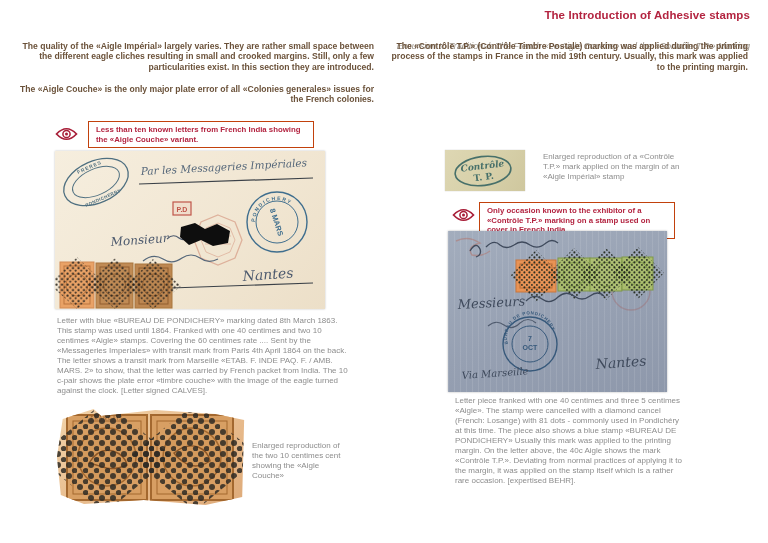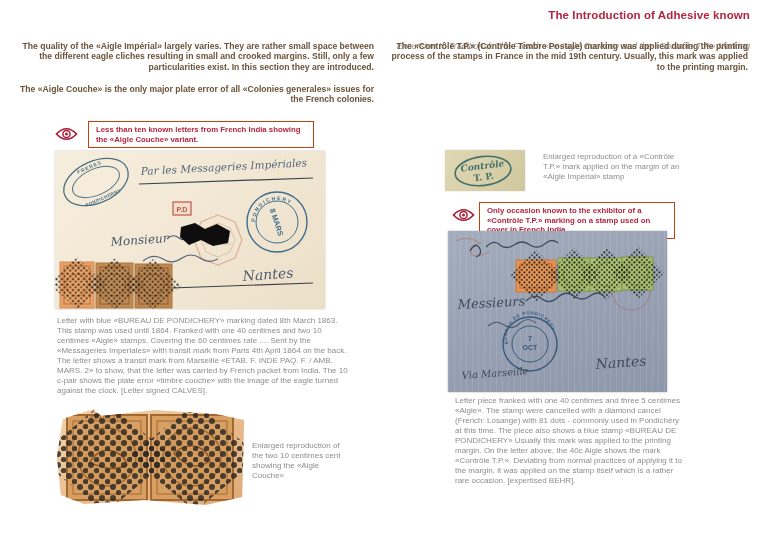--- a/index.html
+++ b/index.html
@@ -142,21 +142,21 @@
         <rect x="102" y="14" width="70" height="73" fill="none" stroke="#a3682f" stroke-width="1"></rect>
         <circle cx="137" cy="50" r="29" fill="#d49a5c" stroke="#a3682f" stroke-width="1.5"></circle>
         <path d="M119,46 q12,-10 24,-6 q10,4 12,14 q-12,8 -23,3 q-9,-5 -13,-11 Z" fill="none" stroke="#8c5626" stroke-width="1.4"></path>
       </g>
       <polygon points="50,-6 118,50 50,106 -18,50" fill="url(#dotsB)" opacity=".85"></polygon>
       <polygon points="140,-4 206,50 140,104 74,50" fill="url(#dotsB)" opacity=".85"></polygon>
     </svg>
   </div>
   <div class="abs caption" style="left:252px;top:441px;width:100px;">Enlarged reproduction of the two 10 centimes cent showing the «Aigle Couche»</div>
 
-  <div class="abs title" style="left:390px;top:9px;width:360px;text-align:right;">The Introduction of Adhesive known</div>
+  <div class="abs title" style="left:390px;top:9px;width:360px;text-align:right;">The Introduction of Adhesive stamps</div>
   <div class="abs subtitle" style="left:385px;top:41px;width:365px;text-align:right;">Excursion to Traditional: The French «Le Aigle Couche» and the «Contrôle T.P.» Marking</div>
   <div class="abs body-par" style="left:388px;top:41px;width:360px;">The «Contrôle T.P.» (Contrôle Timbre Postale) marking was applied during the printing process of the stamps in France in the mid 19th century. Usually, this mark was applied to the printing margin.</div>
 
   <div class="abs controle-img" style="left:445px;top:150px;width:80px;height:41px;">
     <svg width="80" height="41" viewBox="0 0 80 41">
       <g transform="rotate(-7 38 21)">
         <ellipse cx="38" cy="21" rx="28" ry="14.5" fill="none" stroke="#47706a" stroke-width="1.6"></ellipse>
         <text x="38" y="19" font-size="9" fill="#47706a" text-anchor="middle" style="font-family:'DejaVu Serif',serif;font-style:italic;font-weight:bold;">Contrôle</text>
         <text x="38" y="30" font-size="9" fill="#47706a" text-anchor="middle" style="font-family:'DejaVu Serif',serif;font-weight:bold;">T. P.</text>
       </g>

